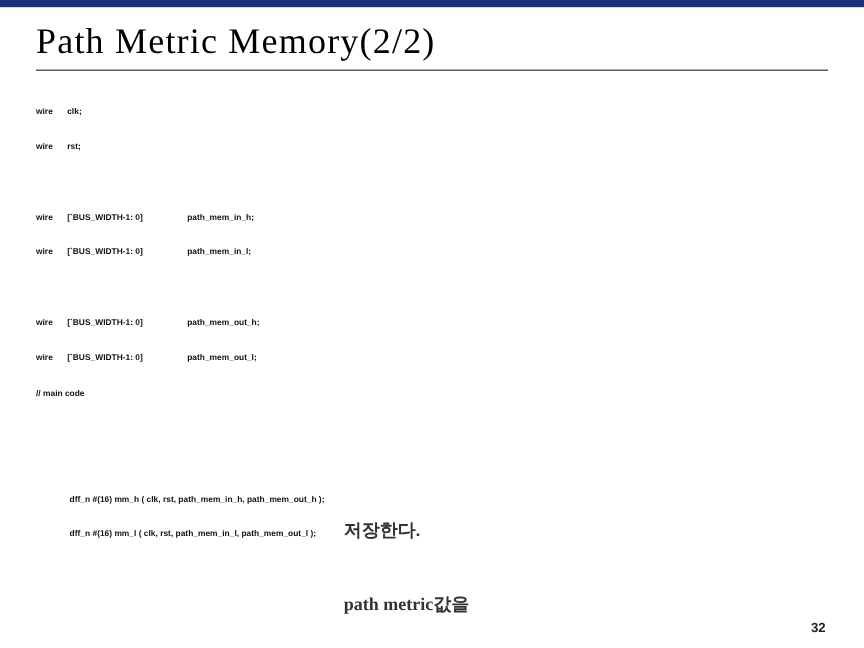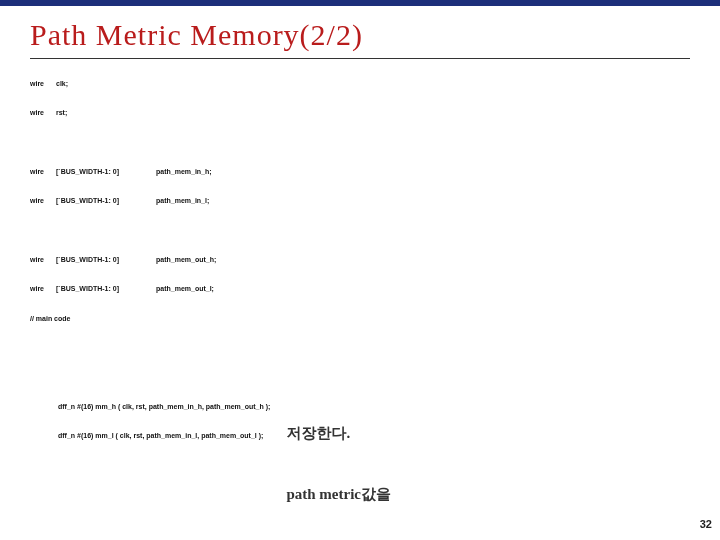--- a/index.html
+++ b/index.html
@@ -14,26 +14,26 @@
     .topbar {
       width: 100%;
       height: 6px;
       background: #1d2f7a;
     }
     .slide {
       padding: 12px 30px 0 30px;
     }
     .title {
       font-size: 30px;
-      color: #b91c1c;
+      color: #000000;
       font-weight: normal;
       letter-spacing: 1px;
       padding-bottom: 6px;
       border-bottom: 1.5px solid #333;
-      margin-bottom: 0;
+      margin-bottom: 10px;
     }
     .code {
       font-family: Arial, sans-serif;
       font-size: 7px;
       font-weight: bold;
       line-height: 1.4;
       white-space: pre;
       color: #111;
     }
     .row { display: flex; }
@@ -42,21 +42,21 @@
     .midrow { display: flex; align-items: flex-start; gap: 16px; }
     .dffblock { margin-left: 28px; }
     .annotation {
       font-family: "Malgun Gothic", "Times New Roman", serif;
       font-size: 15px;
       color: #333;
       line-height: 1.35;
     }
     .pagenum {
       position: absolute;
-      right: 8px;
+      right: 32px;
       bottom: 10px;
       font-family: Arial, sans-serif;
       font-size: 11px;
       color: #222;
       font-weight: bold;
     }
   </style>
 </head>
 <body>
 

